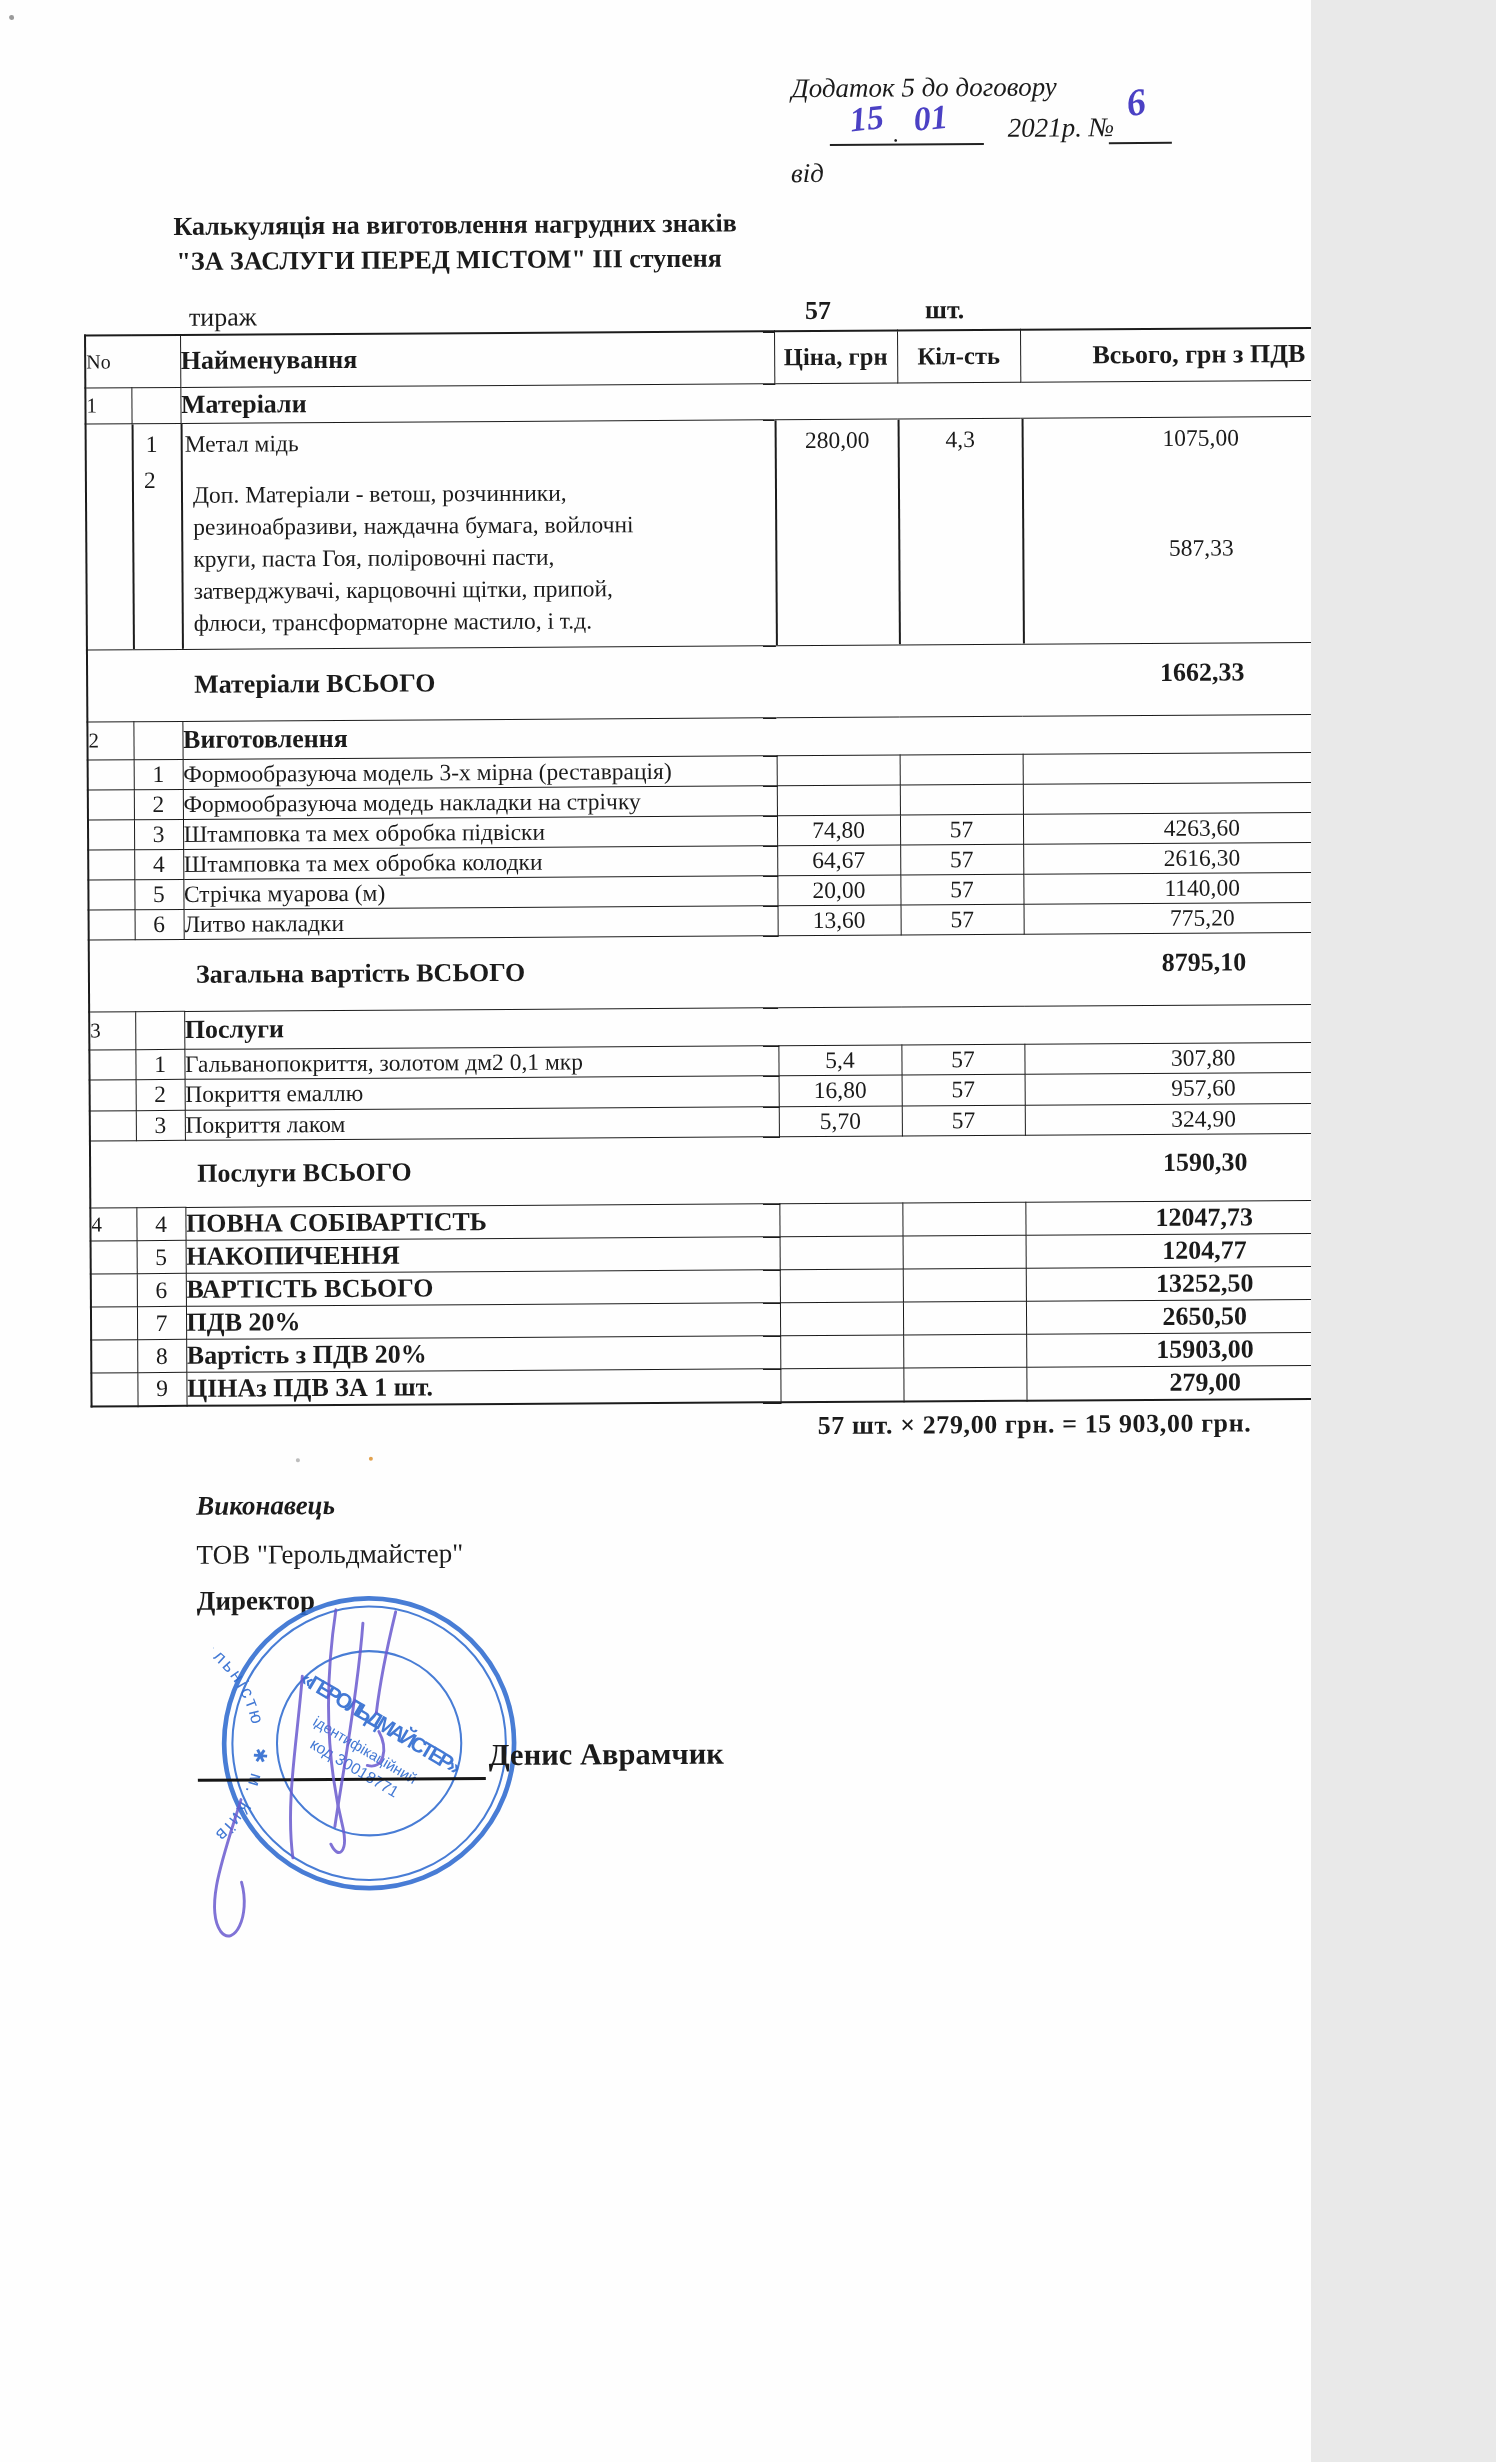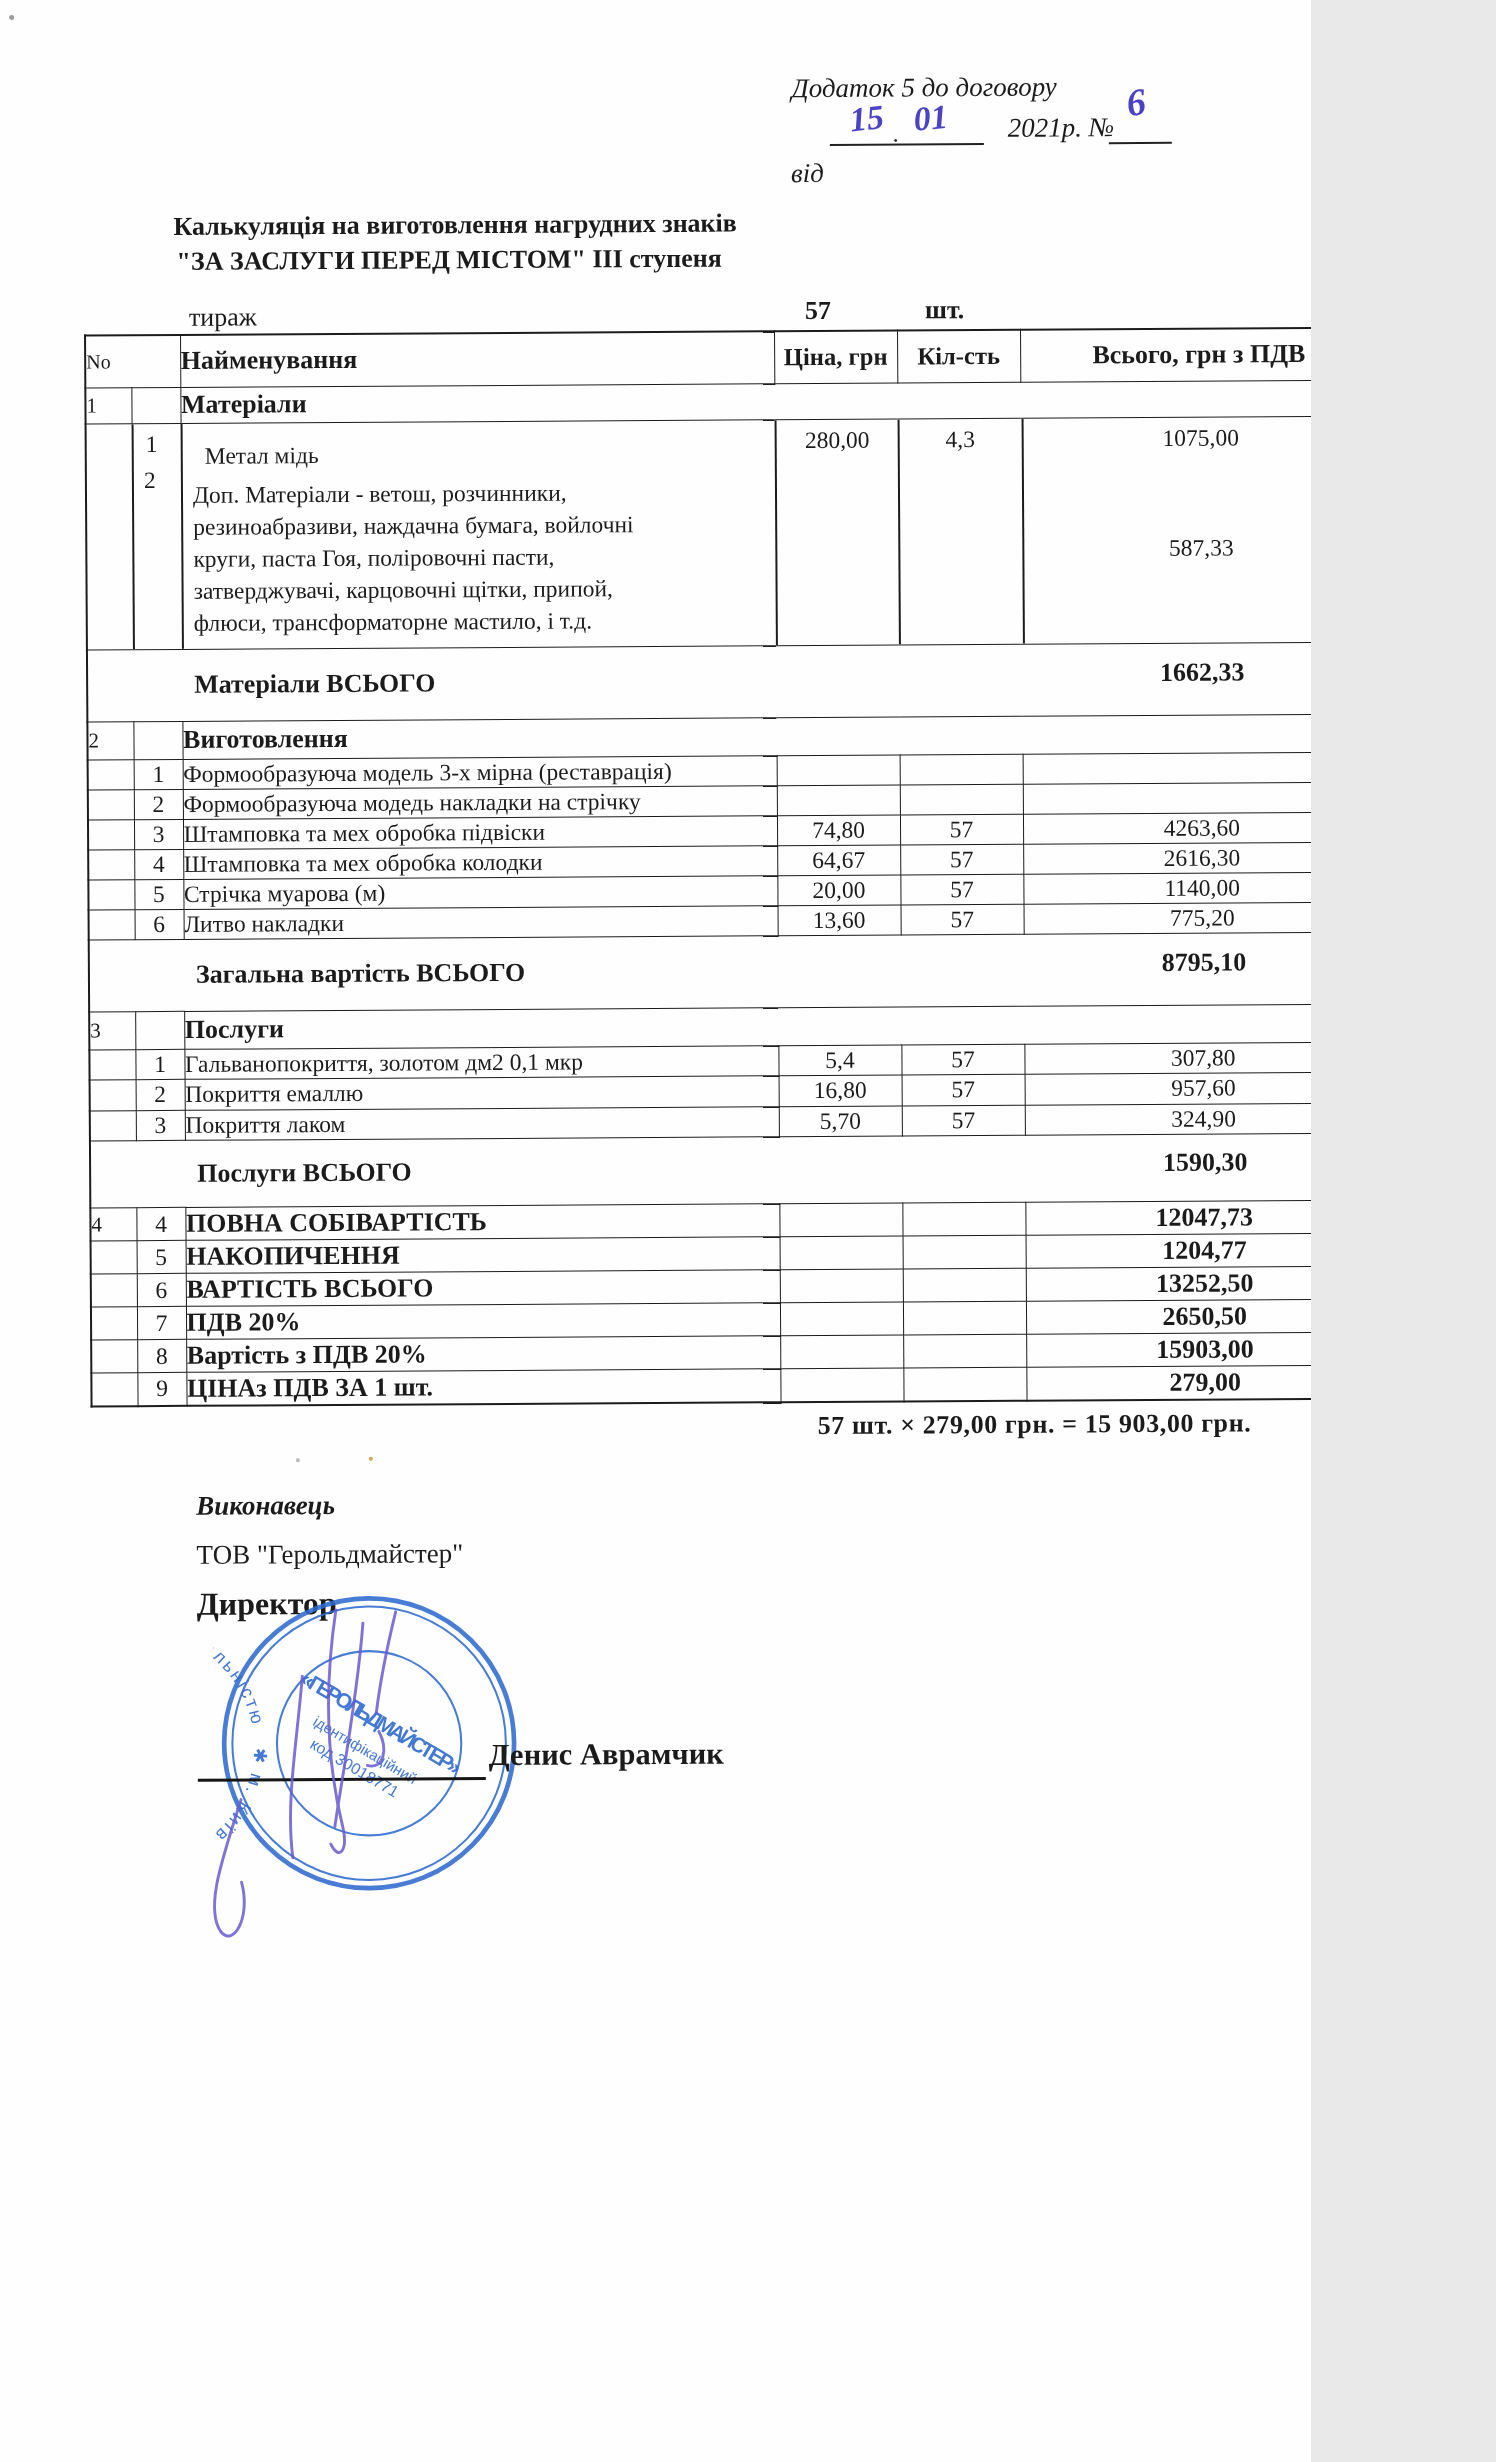--- a/index.html
+++ b/index.html
@@ -44,21 +44,21 @@
   .c-block{position:relative;}
   .vline{position:absolute;top:0;bottom:0;width:1.8px;background:#1c1c1c;}
   .b-txt{position:absolute;font-size:23.5px;}
   .b-center{text-align:center;}
   .b-desc{line-height:32px;white-space:pre-line;}
   
   .mult-line{left:815px;top:1412px;font-size:26px;font-weight:bold;letter-spacing:0.6px;}
   
   .f-exec{left:193px;top:1488px;font-size:27px;font-weight:bold;font-style:italic;}
   .f-comp{left:193px;top:1537px;font-size:27px;}
-  .f-dir{left:193px;top:1583px;font-size:32px;font-weight:bold;}
+  .f-dir{left:193px;top:1583px;font-size:27px;font-weight:bold;}
   .sig-line{left:193px;top:1776px;width:288px;height:2.9px;background:#161616;z-index:3;}
   .f-signer{left:484px;top:1737px;font-size:30.5px;font-weight:bold;z-index:4;}
   .stamp-svg{left:209px;top:1586px;z-index:1;}
   .sign-svg{left:147px;top:1554px;z-index:5;pointer-events:none;}
   
   .speck{border-radius:50%;}
 </style>
 </head>
 <body>
 
@@ -111,21 +111,21 @@
             <td class="c-name" colspan="4">Матеріали</td>
           </tr>
           <tr class="r-block" style="height: 226px;">
             <td class="c-block" colspan="6">
               <div class="vline" style="left: 45px;"></div>
               <div class="vline" style="left: 94px;"></div>
               <div class="vline" style="left: 688px;"></div>
               <div class="vline" style="left: 811px;"></div>
               <div class="vline" style="left: 935px;"></div>
               <span class="b-txt" style="left: 59px; top: 7px;">1</span>
-              <span class="b-txt" style="left: 118px; top: 7px; margin-top: 12px;">Метал мідь</span>
+              <span class="b-txt" style="left: 98px; top: 7px;">Метал мідь</span>
               <span class="b-txt b-center" style="left: 689px; width: 123px; top: 7px;">280,00</span>
               <span class="b-txt b-center" style="left: 812px; width: 123px; top: 7px;">4,3</span>
               <span class="b-txt b-center" style="left: 935px; width: 358px; top: 7px;">1075,00</span>
               <span class="b-txt" style="left: 57px; top: 43px;">2</span>
               <span class="b-txt b-desc" style="left: 106px; top: 55px; width: 545px;">Доп. Матеріали - ветош,  розчинники,
 резиноабразиви, наждачна бумага, войлочні
 круги, паста Гоя, поліровочні  пасти,
 затверджувачі, карцовочні щітки, припой,
 флюси, трансформаторне мастило,  і  т.д.</span>
               <span class="b-txt b-center" style="left: 935px; width: 358px; top: 117px;">587,33</span>

